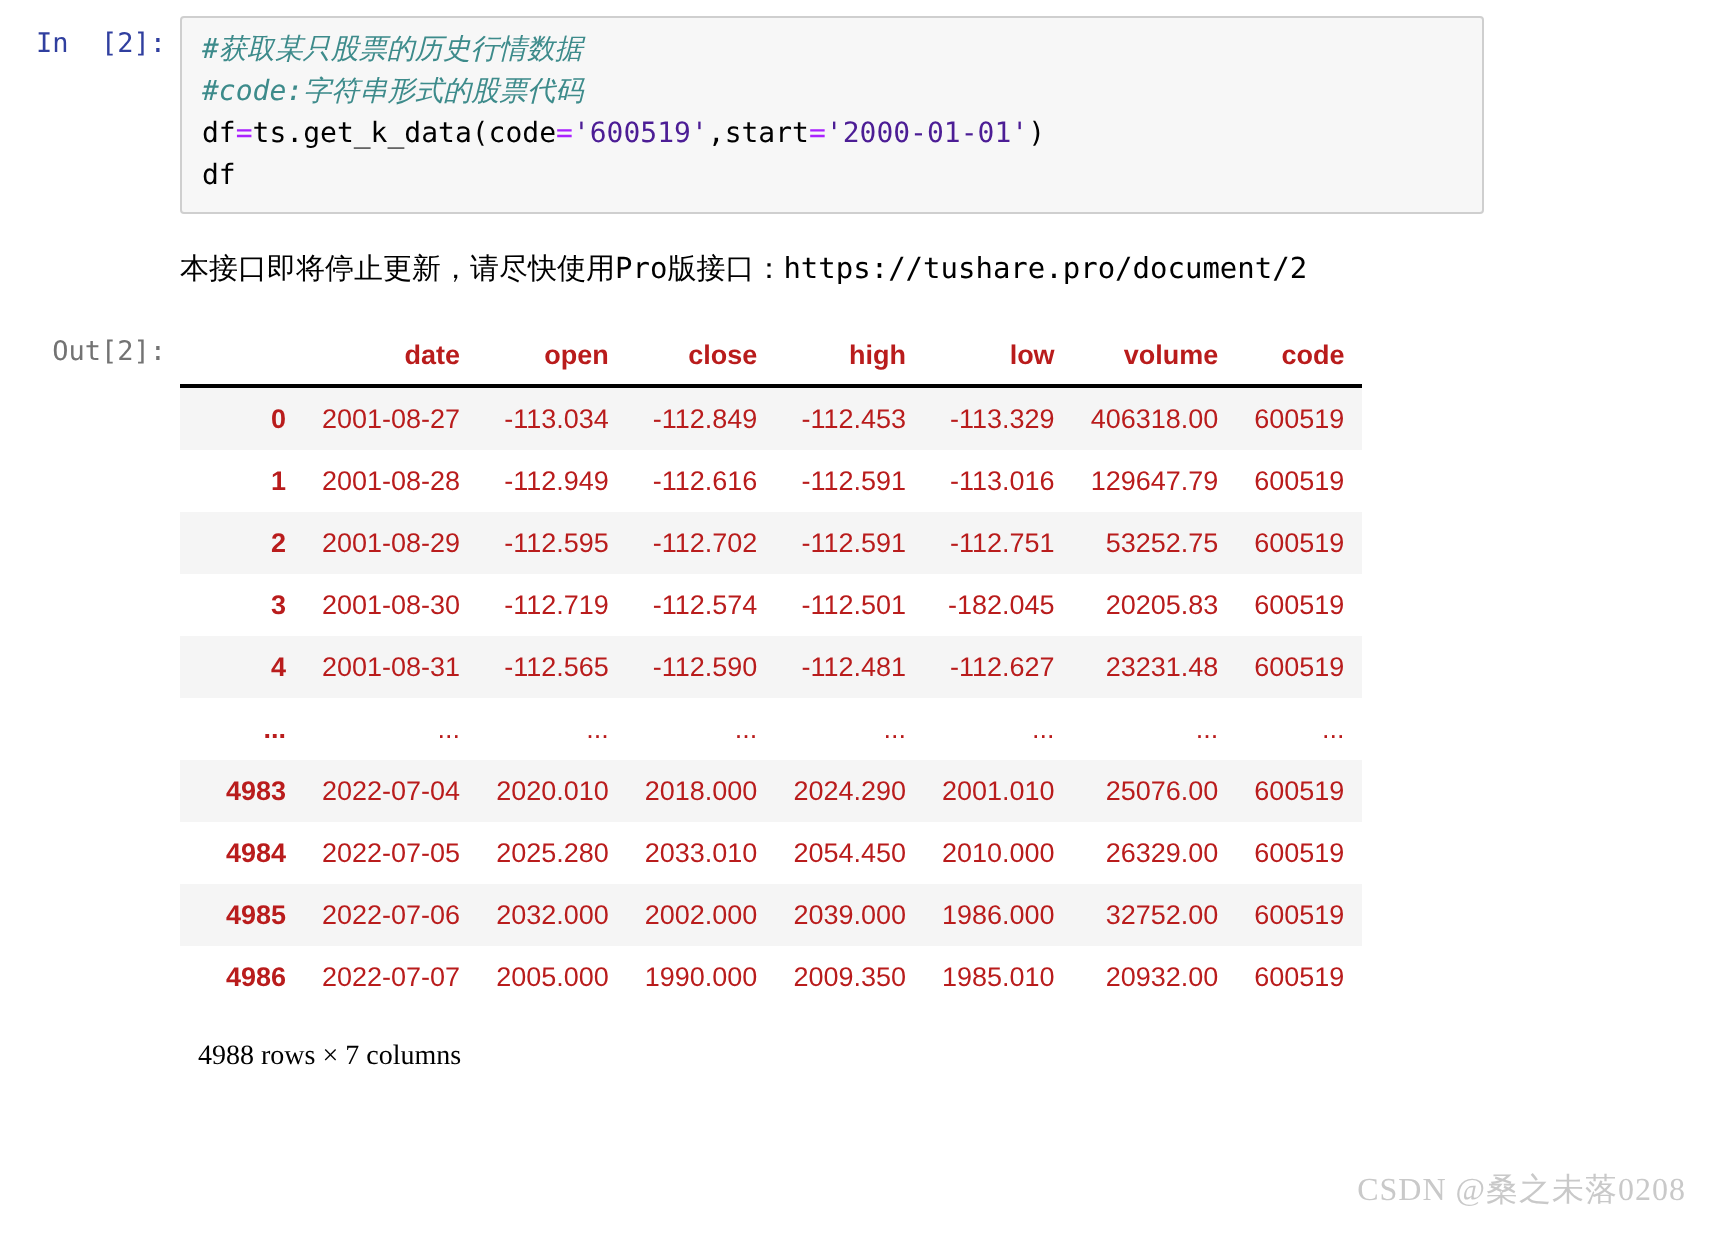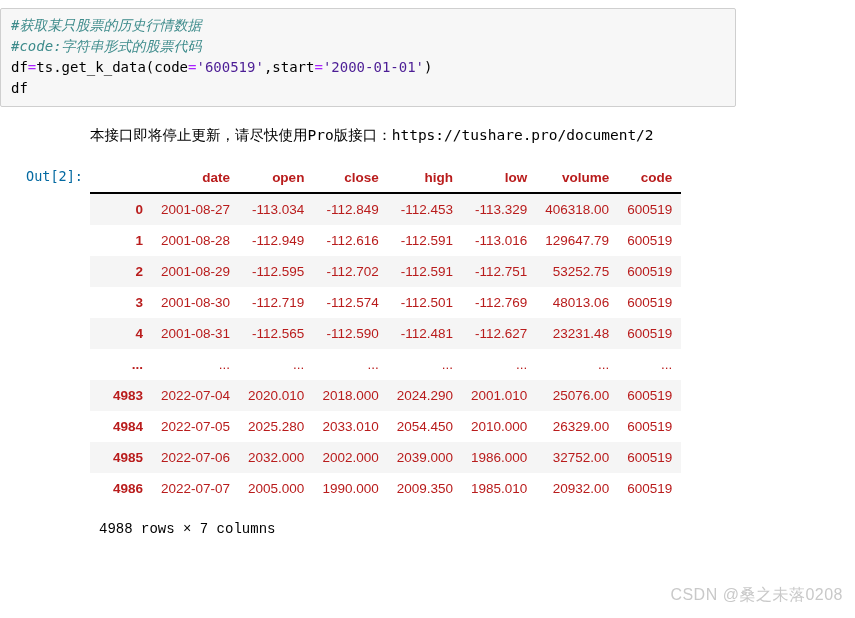--- a/index.html
+++ b/index.html
@@ -34,33 +34,33 @@
     flex: 0 0 90px;
     text-align: right;
     padding-right: 7px;
     box-sizing: border-box;
     font-family: "DejaVu Sans Mono", "Liberation Mono", monospace;
     font-size: 13.5px;
     line-height: 19px;
     white-space: pre;
   }
   .prompt-in  { color: #303f9f; padding-top: 13px; }
-  .prompt-out { color: #0369a1; padding-top: 0px; }
+  .prompt-out { color: #737373; padding-top: 0px; }
 
   
   .input-area {
     flex: 1 1 auto;
     padding-top: 8px;
   }
   .code-cell {
     background: #f7f7f7;
     border: 1px solid #cfcfcf;
     border-radius: 2px;
     padding: 6px 8px 7px 10px;
-    width: 736px;
+    width: 652px;
     box-sizing: border-box;
     font-family: "DejaVu Sans Mono", "Liberation Mono", monospace;
     font-size: 14px;
     line-height: 21px;
     color: #000000;
     white-space: pre;
   }
   .tok-comment { color: #3d8b8b; font-style: italic; }
   .tok-op      { color: #aa22ff; }
   .tok-str     { color: #4c1d95; }
@@ -115,46 +115,47 @@
     font-weight: bold;
   }
   table.df tbody tr.odd {
     background: #f5f5f5;
   }
   table.df tbody tr.even {
     background: #ffffff;
   }
 
   .shape-note {
-    font-family: Liberation Mono, monospace;
+    font-family: Liberation Serif, serif;
     font-size: 14px;
     color: #000000;
     padding-top: 17px;
     padding-left: 9px;
   }
 
   
   .watermark {
     position: absolute;
     right: 12px;
     bottom: 12px;
-    font-family: Liberation Sans, sans-serif;
+    font-family: Liberation Serif, serif;
     font-size: 16px;
     color: #c9c9c9;
     letter-spacing: 0.5px;
     white-space: nowrap;
     margin-top: 48px;
   }
 </style>
 </head>
 <body>
 
 <div class="notebook">
 
   <div class="cell-row">
+    <div class="prompt prompt-in">In  [2]:</div>
     <div class="input-area">
       <div class="code-cell" id="code-cell"><div><span class="tok-comment">#获取某只股票的历史行情数据</span></div><div><span class="tok-comment">#code:字符串形式的股票代码</span></div><div><span class="tok-plain">df</span><span class="tok-op">=</span><span class="tok-plain">ts.get_k_data(code</span><span class="tok-op">=</span><span class="tok-str">'600519'</span><span class="tok-plain">,start</span><span class="tok-op">=</span><span class="tok-str">'2000-01-01'</span><span class="tok-plain">)</span></div><div><span class="tok-plain">df</span></div></div>
     </div>
   </div>
 
   <div class="stdout-row">
     <div class="prompt"></div>
     <div class="stdout-text">本接口即将停止更新，请尽快使用Pro版接口：https://tushare.pro/document/2</div>
   </div>
 
@@ -204,22 +205,22 @@
               <td>-112.751</td>
               <td>53252.75</td>
               <td>600519</td>
             </tr>
             <tr class="even">
               <th>3</th>
               <td>2001-08-30</td>
               <td>-112.719</td>
               <td>-112.574</td>
               <td>-112.501</td>
-              <td>-112.769</td>
-              <td>48013.06</td>
+              <td>-182.045</td>
+              <td>20205.83</td>
               <td>600519</td>
             </tr>
             <tr class="odd">
               <th>4</th>
               <td>2001-08-31</td>
               <td>-112.565</td>
               <td>-112.590</td>
               <td>-112.481</td>
               <td>-112.627</td>
               <td>23231.48</td>

